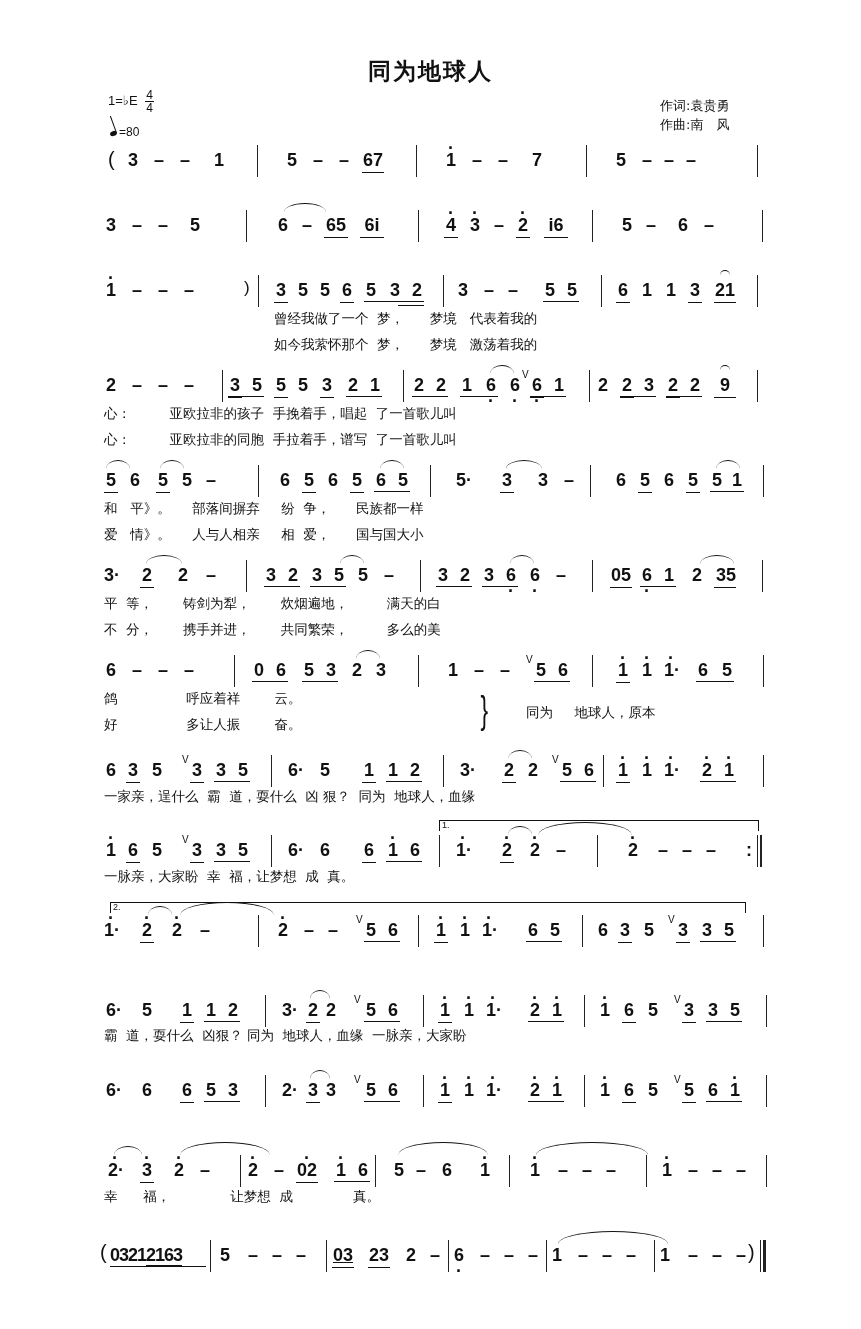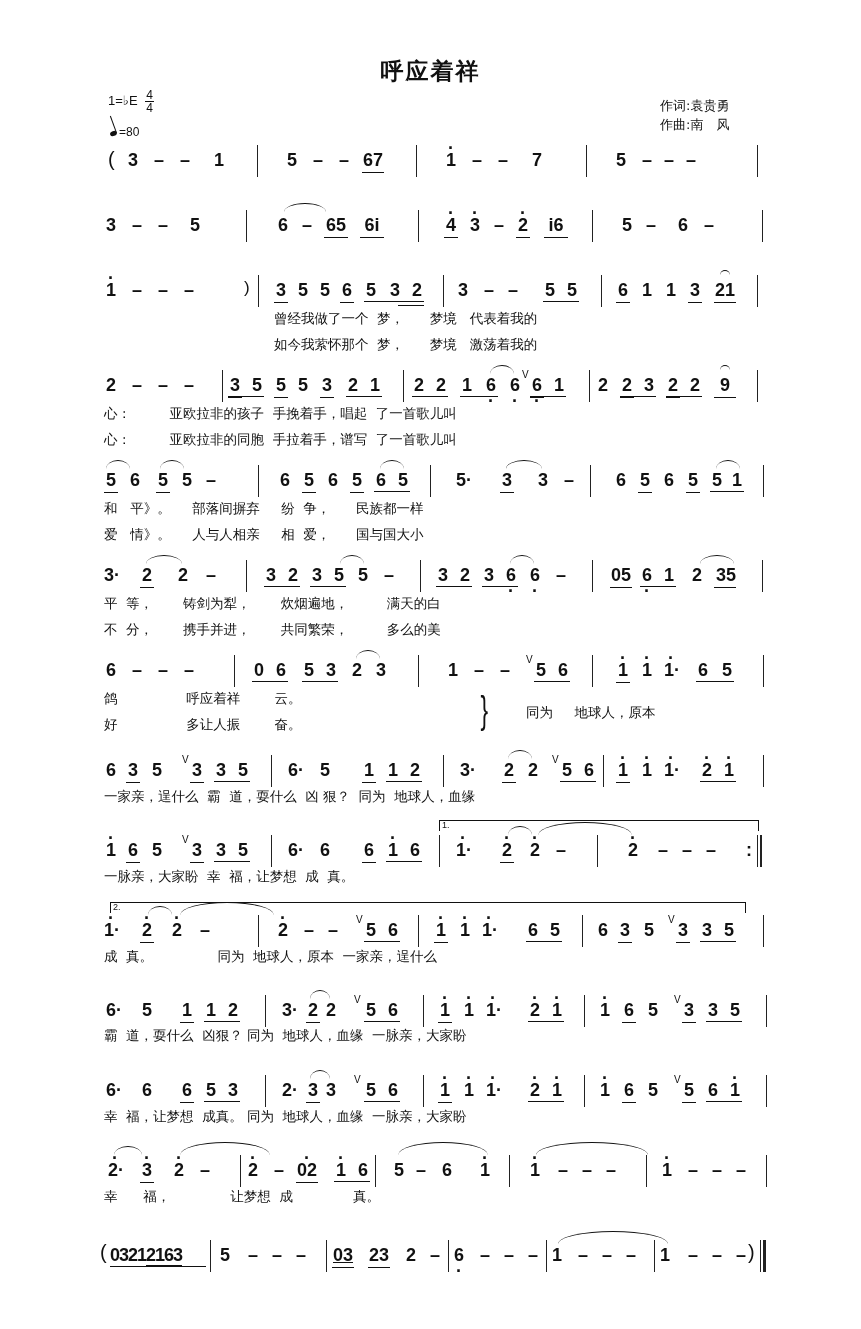--- a/index.html
+++ b/index.html
@@ -29,21 +29,21 @@
     .volta { position: absolute; border-top: 1px solid #111; height: 10px; }
     .volta.l { border-left: 1px solid #111; }
     .volta.r { border-right: 1px solid #111; }
     .volta span { position: absolute; left: 2px; top: -1px; font-size: 9px; }
     .paren { position: absolute; font-size: 20px; }
     .breath { position: absolute; font-size: 10px; }
   </style>
 </head>
 <body>
 
-<div class="title">呼应着祥</div>
+<div class="title">同为地球人</div>
 
 <div class="key">
   <span>1=</span><span>♭</span><span>E</span>
   <span class="frac">
     <span>4</span>
     <span class="bar"></span>
     <span>4</span>
   </span>
 </div>
 <div class="tempo">
@@ -395,21 +395,20 @@
   <span class="barline" style="left:582px;top:-5px;height:32px;"></span>
   <span class="n" style="left:596px;">6</span>
   <span class="n u" style="left:618px;">3</span>
   <span class="n" style="left:642px;">5</span>
   <span class="breath" style="left:668px;top:-6px;">V</span>
   <span class="n u" style="left:676px;">3</span>
   <span class="n" style="left:700px;">3</span>
   <span class="n" style="left:722px;">5</span>
   <span class="ul" style="left:700px;top:21px;width:36px;"></span>
   <span class="barline" style="left:763px;top:-5px;height:32px;"></span>
-  <span class="lyr" style="left:104px;top:28px;">成  真。               同为  地球人，原本  一家亲，逞什么</span>
 </div>
 
 <div class="line" style="top:1000px;height:50px;">
   <span class="n" style="left:106px;">6·</span>
   <span class="n" style="left:140px;">5</span>
   <span class="n u" style="left:180px;">1</span>
   <span class="n" style="left:204px;">1</span>
   <span class="n" style="left:226px;">2</span>
   <span class="ul" style="left:204px;top:21px;width:36px;"></span>
   <span class="barline" style="left:265px;top:-5px;height:32px;"></span>
@@ -467,21 +466,20 @@
   <span class="barline" style="left:584px;top:-5px;height:32px;"></span>
   <span class="n dot" style="left:598px;">1</span>
   <span class="n u" style="left:622px;">6</span>
   <span class="n" style="left:646px;">5</span>
   <span class="breath" style="left:674px;top:-6px;">V</span>
   <span class="n u" style="left:682px;">5</span>
   <span class="n" style="left:706px;">6</span>
   <span class="n dot" style="left:728px;">1</span>
   <span class="ul" style="left:706px;top:21px;width:36px;"></span>
   <span class="barline" style="left:766px;top:-5px;height:32px;"></span>
-  <span class="lyr" style="left:104px;top:28px;">幸  福，让梦想  成真。 同为  地球人，血缘  一脉亲，大家盼</span>
 </div>
 
 <div class="line" style="top:1160px;height:50px;">
   <span class="slur" style="left:114px;top:-14px;width:28px;"></span>
   <span class="n dot" style="left:108px;">2·</span>
   <span class="n u dot" style="left:140px;">3</span>
   <span class="slur" style="left:180px;top:-18px;width:90px;height:12px;"></span>
   <span class="n dot" style="left:172px;">2</span>
   <span class="n" style="left:198px;">–</span>
   <span class="barline" style="left:240px;top:-5px;height:32px;"></span>

